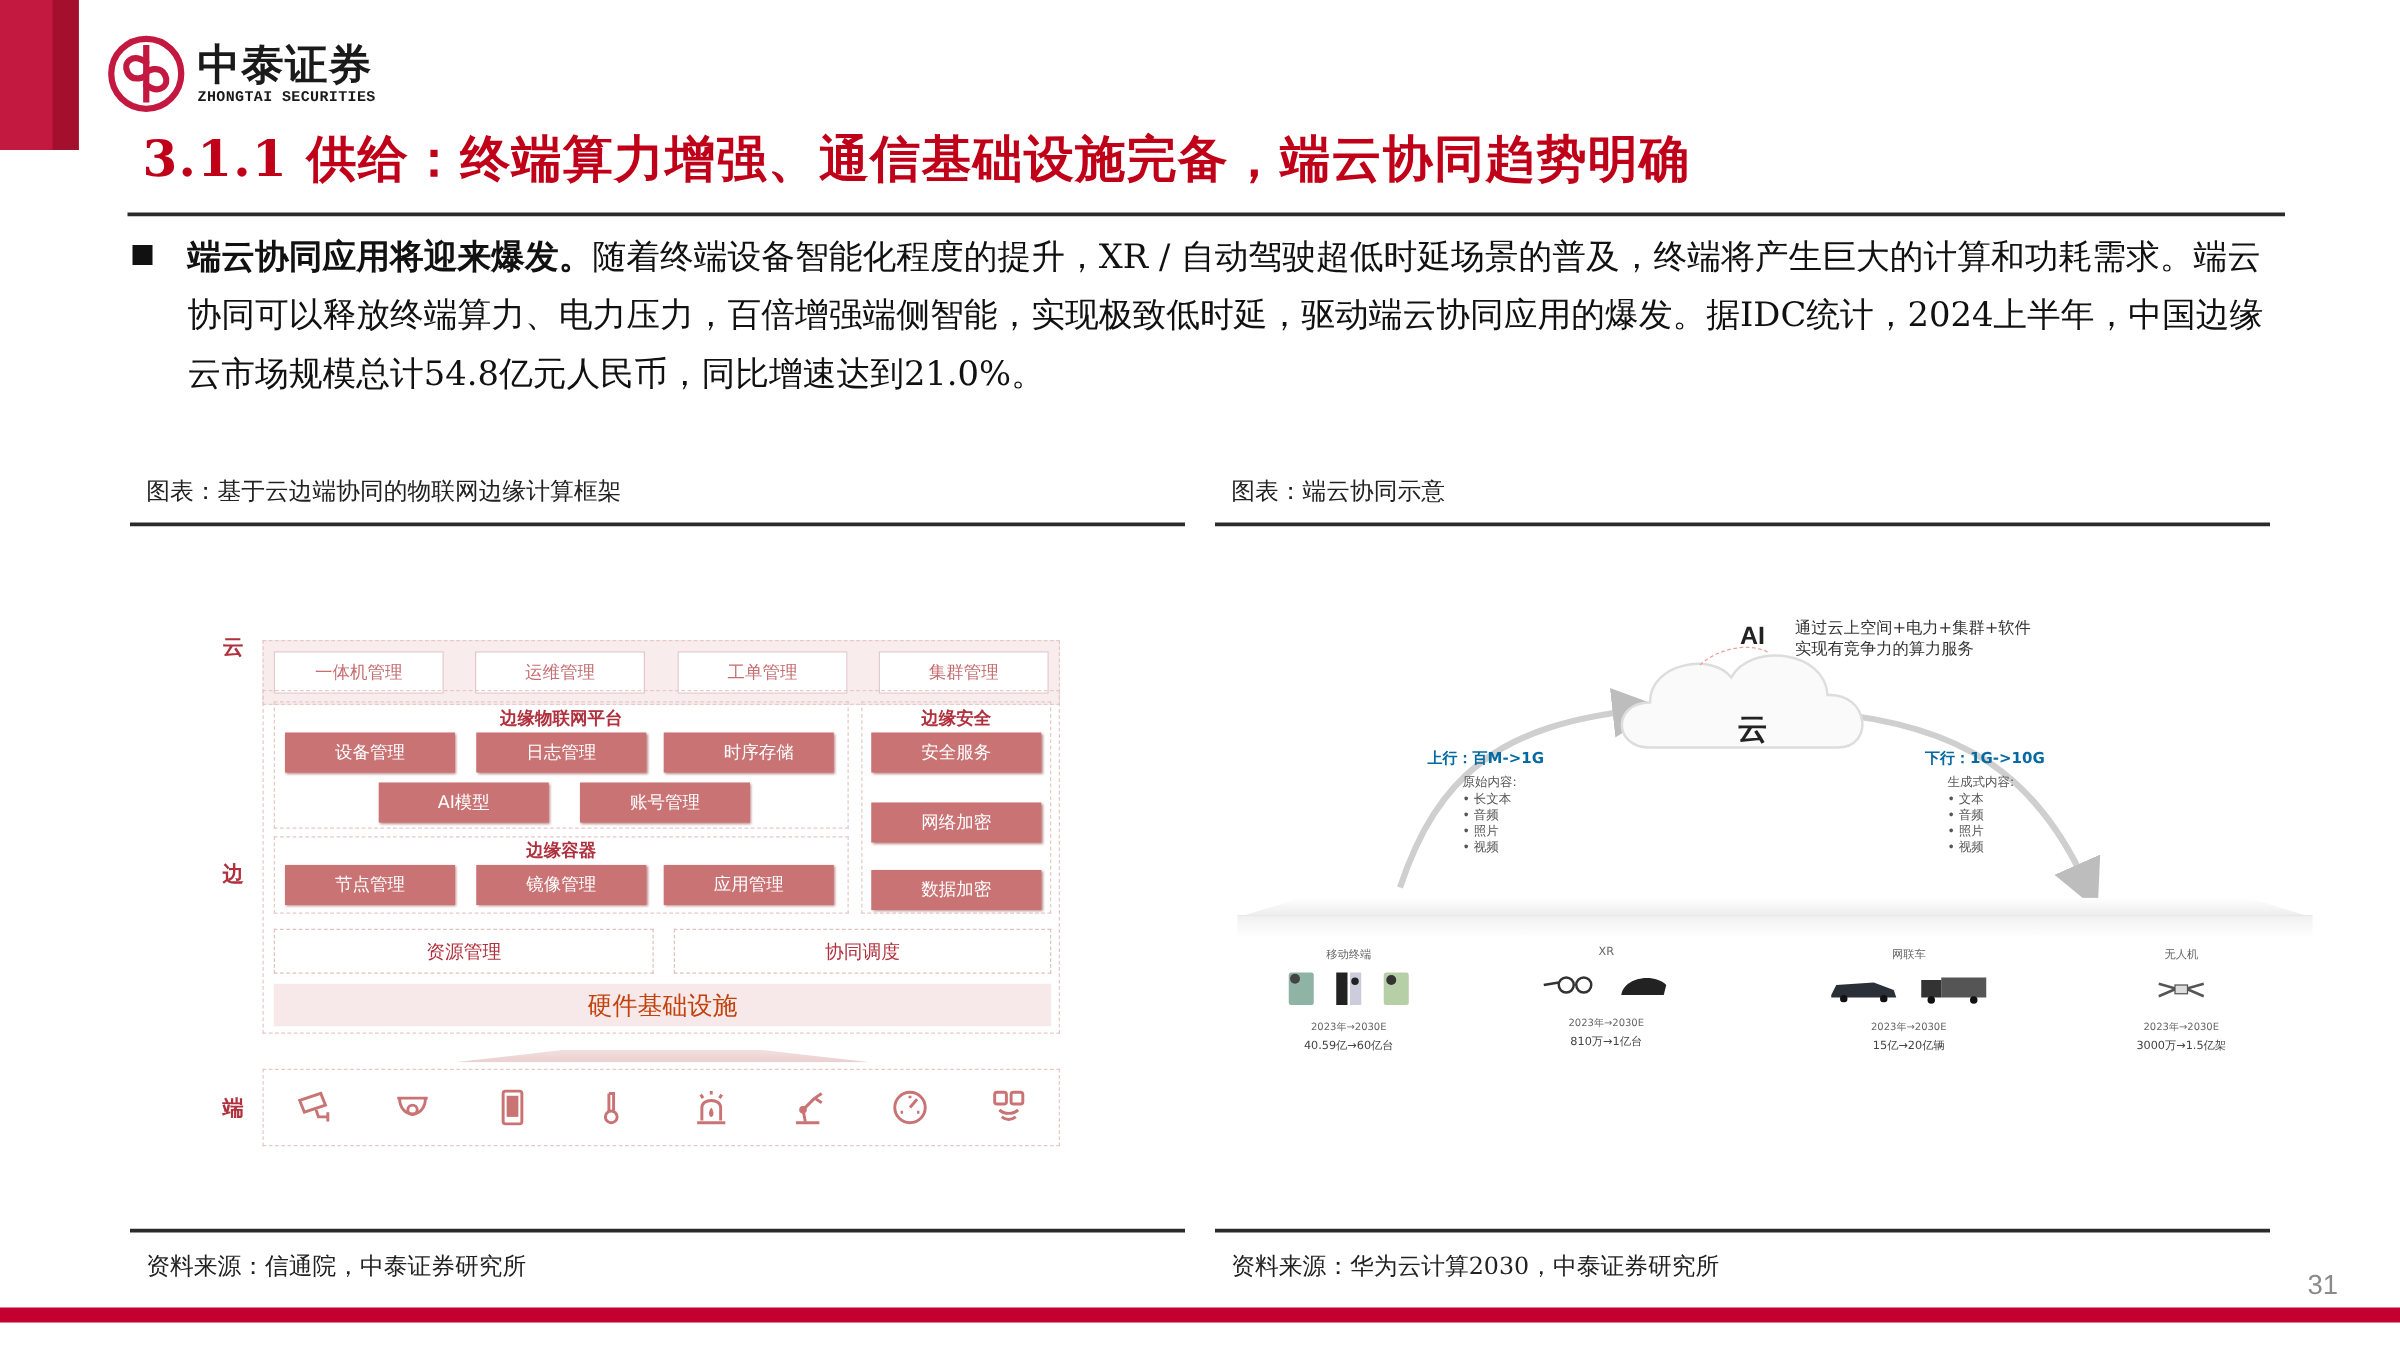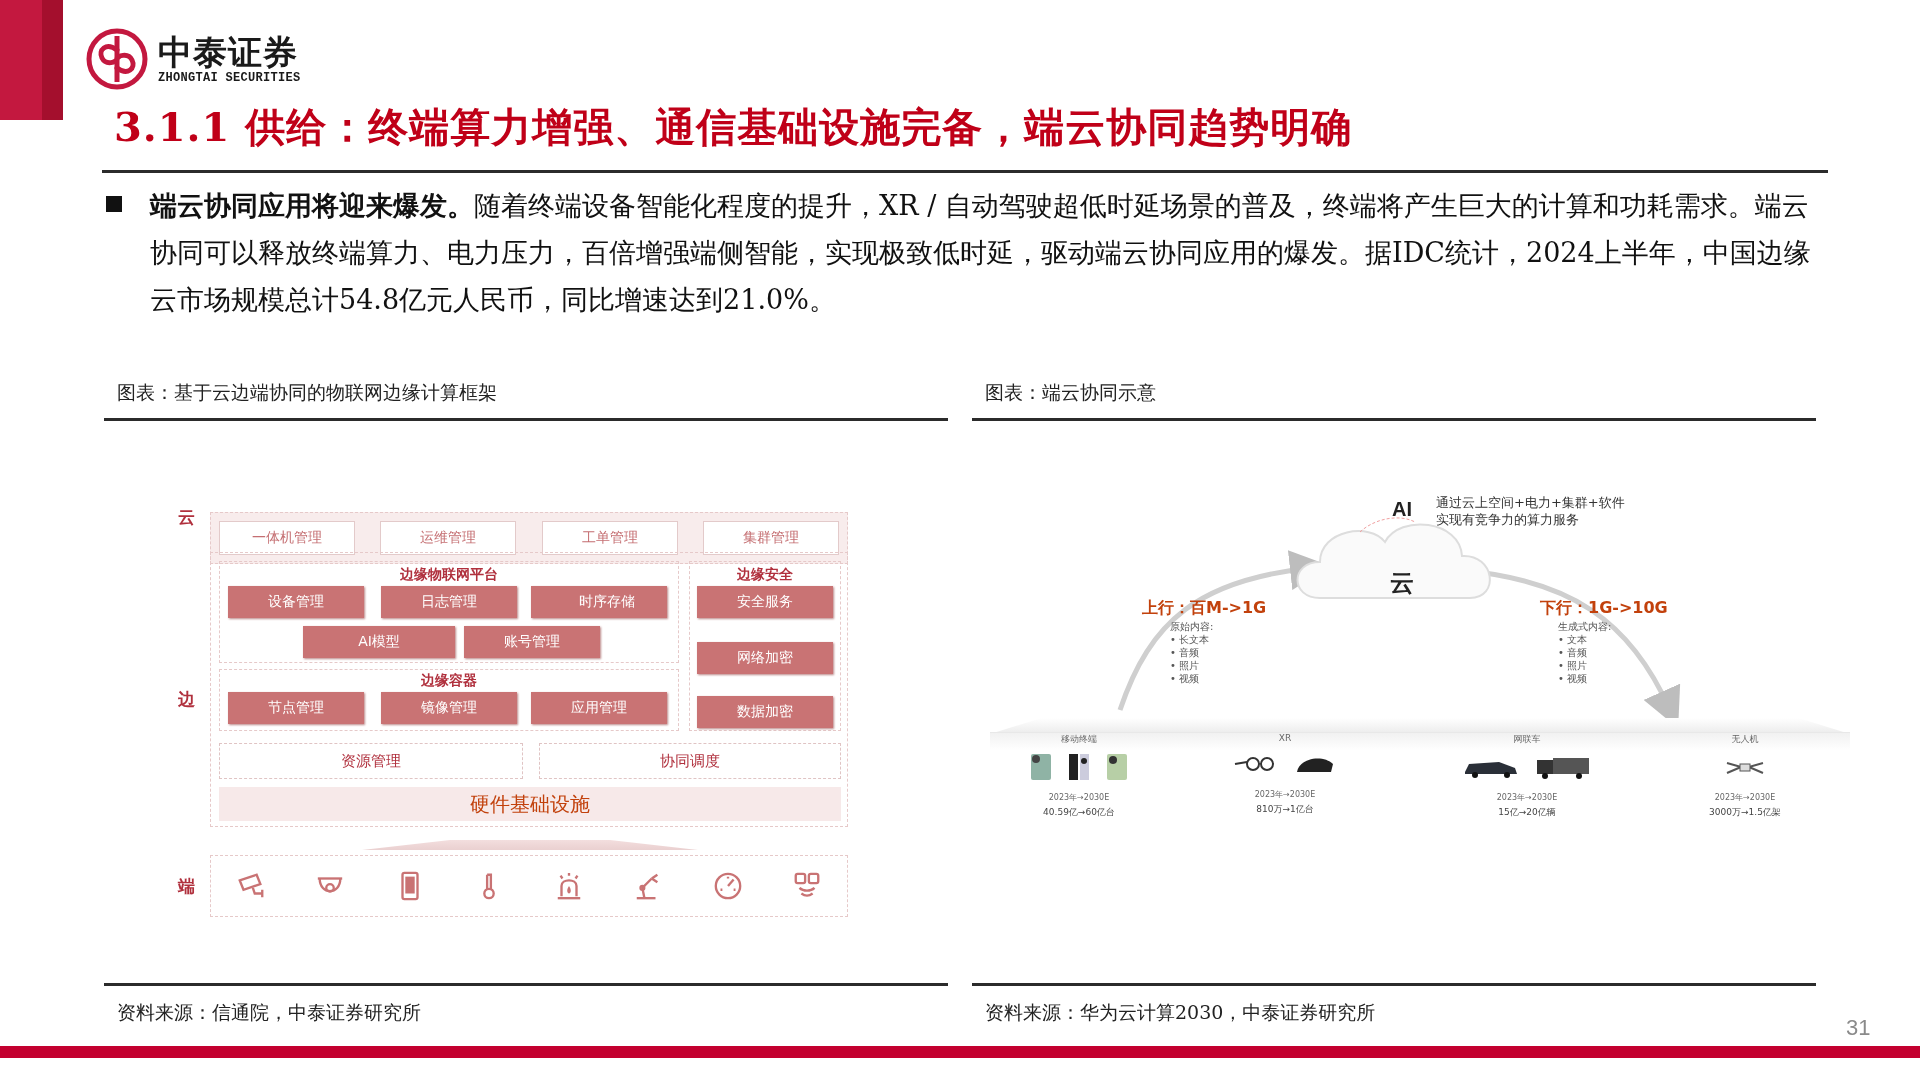--- a/index.html
+++ b/index.html
@@ -40,25 +40,25 @@
   .hw-box { position: absolute; height: 34px; background: #f7e9e9; color: #c2410c; font-size: 20px; display: flex; align-items: center; justify-content: center; }
   .devices-band { position: absolute; left: 60px; top: 375px; width: 638px; height: 62px; border: 1px dashed #e6c9c9; display: flex; justify-content: space-around; align-items: center; }
   .dev-icon { width: 30px; height: 32px; color: #c97374; }
   .trapezoid { position: absolute; left: 180px; top: 360px; width: 400px; height: 10px; background: linear-gradient(to bottom, #f3dede, #ead0d0); clip-path: polygon(8% 100%, 92% 100%, 70% 0, 30% 0); }
 
   
   .diag-right { position: absolute; left: 990px; top: 470px; width: 860px; height: 380px; }
   .ai-label { position: absolute; left: 402px; top: 28px; font-size: 20px; font-weight: bold; color: #222; font-family: "Liberation Sans", sans-serif; }
   .ai-desc { position: absolute; left: 446px; top: 24px; font-size: 13px; color: #333; line-height: 17px; }
   .cloud-char { position: absolute; left: 400px; top: 97px; font-size: 24px; font-weight: bold; color: #222; }
-  .up-label, .down-label { position: absolute; font-size: 16px; font-weight: bold; color: #c2410c; }
+  .up-label, .down-label { position: absolute; font-size: 12px; font-weight: bold; color: #0369a1; }
   .content-list { position: absolute; font-size: 10px; color: #555; line-height: 13px; }
   .device-strip { position: absolute; left: 0; top: 262px; width: 860px; height: 98px; background: linear-gradient(to bottom, #f1f1f1, #ffffff 18%); border-top: 1px solid #e8e8e8; }
   .strip-top { position: absolute; left: 0; top: 248px; width: 860px; height: 16px; background: linear-gradient(to bottom, #ffffff, #ebebeb); clip-path: polygon(6% 0, 94% 0, 100% 100%, 0 100%); }
-  .dev-group { position: absolute; top: 0; text-align: center; width: 150px; }
+  .dev-group { position: absolute; top: 24px; text-align: center; width: 150px; }
   .dev-name { font-size: 9px; color: #666; }
   .dev-imgs { height: 34px; display: flex; justify-content: center; align-items: center; gap: 16px; margin: 4px 0 8px; }
   .dev-years { font-size: 8px; color: #666; }
   .dev-val { font-size: 9px; color: #444; margin-top: 3px; }
 
   .page-num { position: absolute; left: 1846px; top: 1015px; font-size: 22px; color: #8a8a8a; font-family: "Liberation Sans", sans-serif; }
   .bottom-bar { position: absolute; left: 0; top: 1046px; width: 1920px; height: 12px; background: #c3002f; }
 </style>
 </head>
 <body>
@@ -101,21 +101,21 @@
     <div class="cloud-box" style="left:331px;">工单管理</div>
     <div class="cloud-box" style="left:492px;">集群管理</div>
   </div>
 
   <div class="edge-band">
     <div class="sub-panel" style="left:8px; top:8px; width:460px; height:102px;">
       <div class="sub-title" style="top:4px;">边缘物联网平台</div>
       <div class="red-box" style="left:8px; top:24px; width:136px;">设备管理</div>
       <div class="red-box" style="left:161px; top:24px; width:136px;">日志管理</div>
       <div class="red-box" style="left:311px; top:24px; width:136px;padding-left:16px;">时序存储</div>
-      <div class="red-box" style="left:83px; top:64px; width:152px;">AI模型</div>
+      <div class="red-box" style="left:83px; top:64px; width:136px;">AI模型</div>
       <div class="red-box" style="left:244px; top:64px; width:136px;">账号管理</div>
     </div>
 
     <div class="sub-panel" style="left:478px; top:8px; width:152px; height:170px;">
       <div class="sub-title" style="top:4px;">边缘安全</div>
       <div class="red-box" style="left:7px; top:24px; width:136px;">安全服务</div>
       <div class="red-box" style="left:7px; top:80px; width:136px;">网络加密</div>
       <div class="red-box" style="left:7px; top:134px; width:136px;">数据加密</div>
     </div>
 

